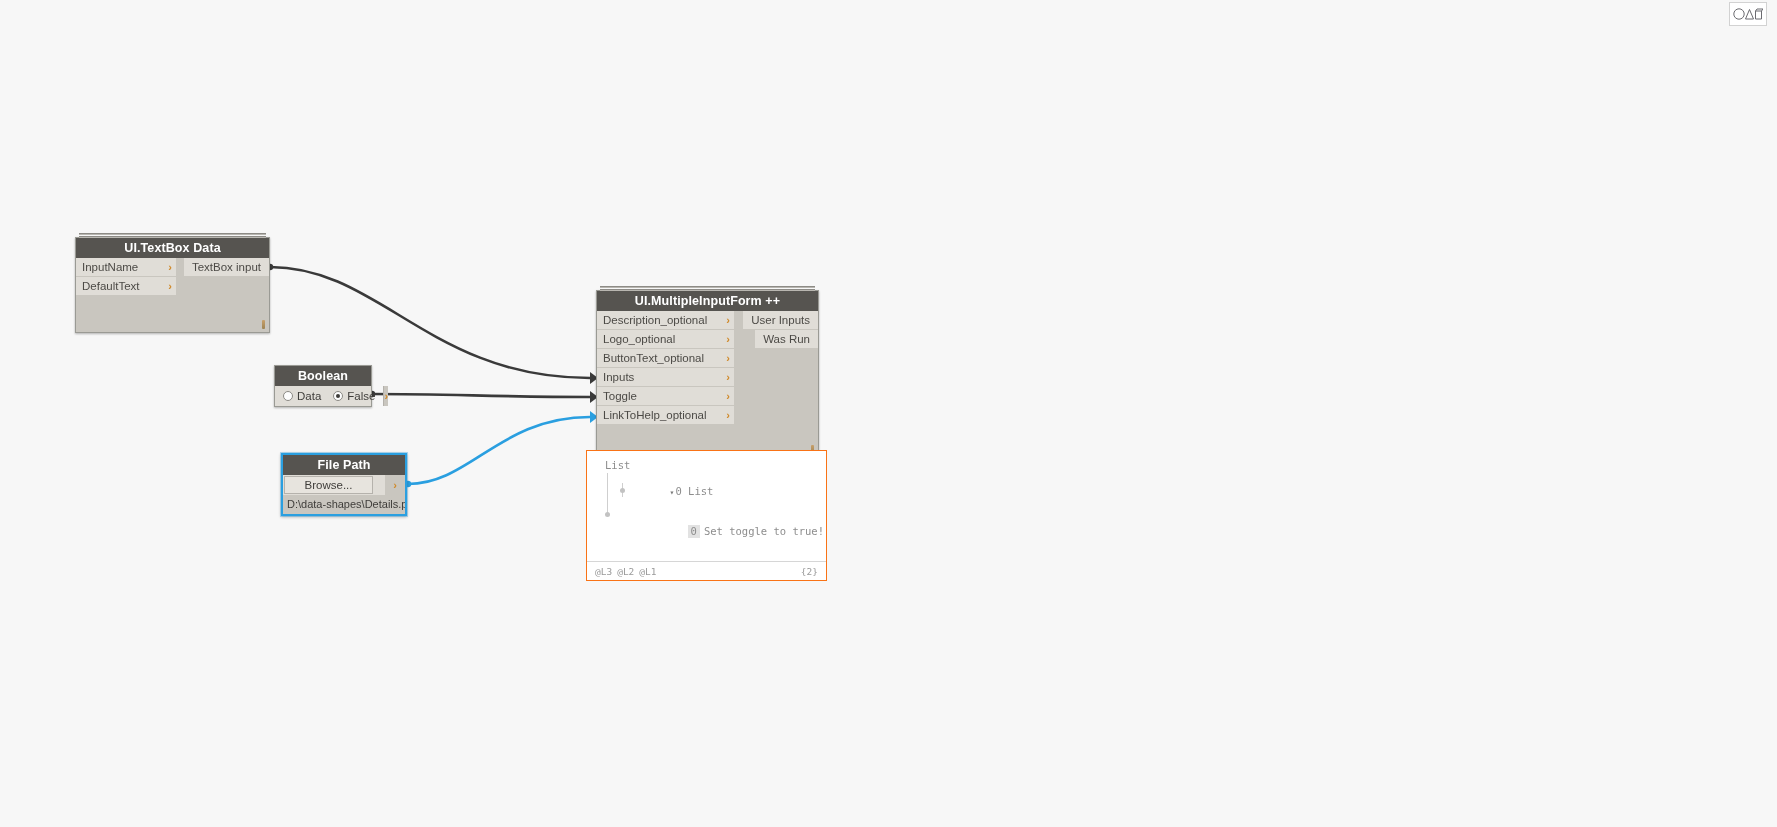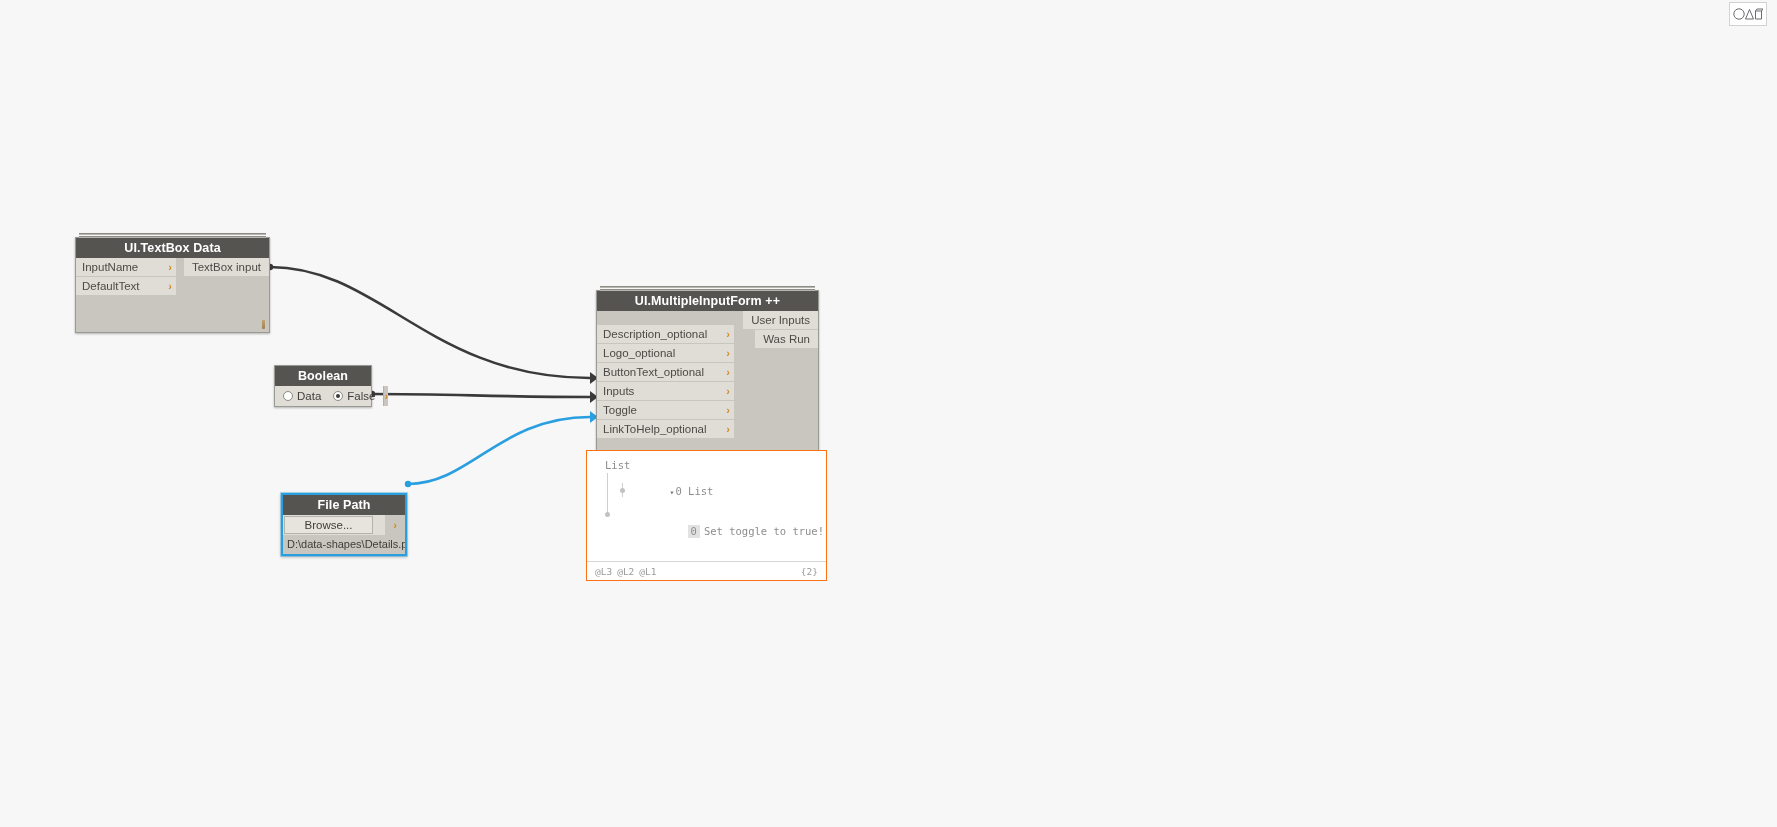--- a/index.html
+++ b/index.html
@@ -33,21 +33,20 @@
   .node {
     position: absolute;
     box-sizing: border-box;
     background: #c9c6bf;
     border: 1px solid #9a9a94;
     box-shadow: 0 1px 2px rgba(0,0,0,0.28);
   }
   .node.selected {
     border: 2px solid #2a9fe0;
     box-shadow: 0 0 0 1px rgba(42,159,224,0.35), 0 1px 3px rgba(0,0,0,0.3);
-    margin-top: 40px;
   }
   .stack-lines {
     position: absolute;
     left: 3px;
     right: 3px;
     top: -5px;
     height: 4px;
   }
   .stack-lines i {
     display: block;
@@ -358,21 +357,21 @@
   </div>
 
   <div class="node" id="node-mif" style="left:596px; top:290px; width:223px;">
     <div class="stack-lines">
       <i></i>
         <i></i>
     </div>
     <div class="node-header">UI.MultipleInputForm ++</div>
     <div class="node-body">
       <div class="port-col-in">
-        <div class="port in" style="width:137px;margin-top:14px;">
+        <div class="port in" style="width:137px;">
           <span>Description_optional</span>
           <span class="chev">›</span>
         </div>
         <div class="port in" style="width:137px;">
           <span>Logo_optional</span>
           <span class="chev">›</span>
         </div>
         <div class="port in" style="width:137px;">
           <span>ButtonText_optional</span>
           <span class="chev">›</span>

